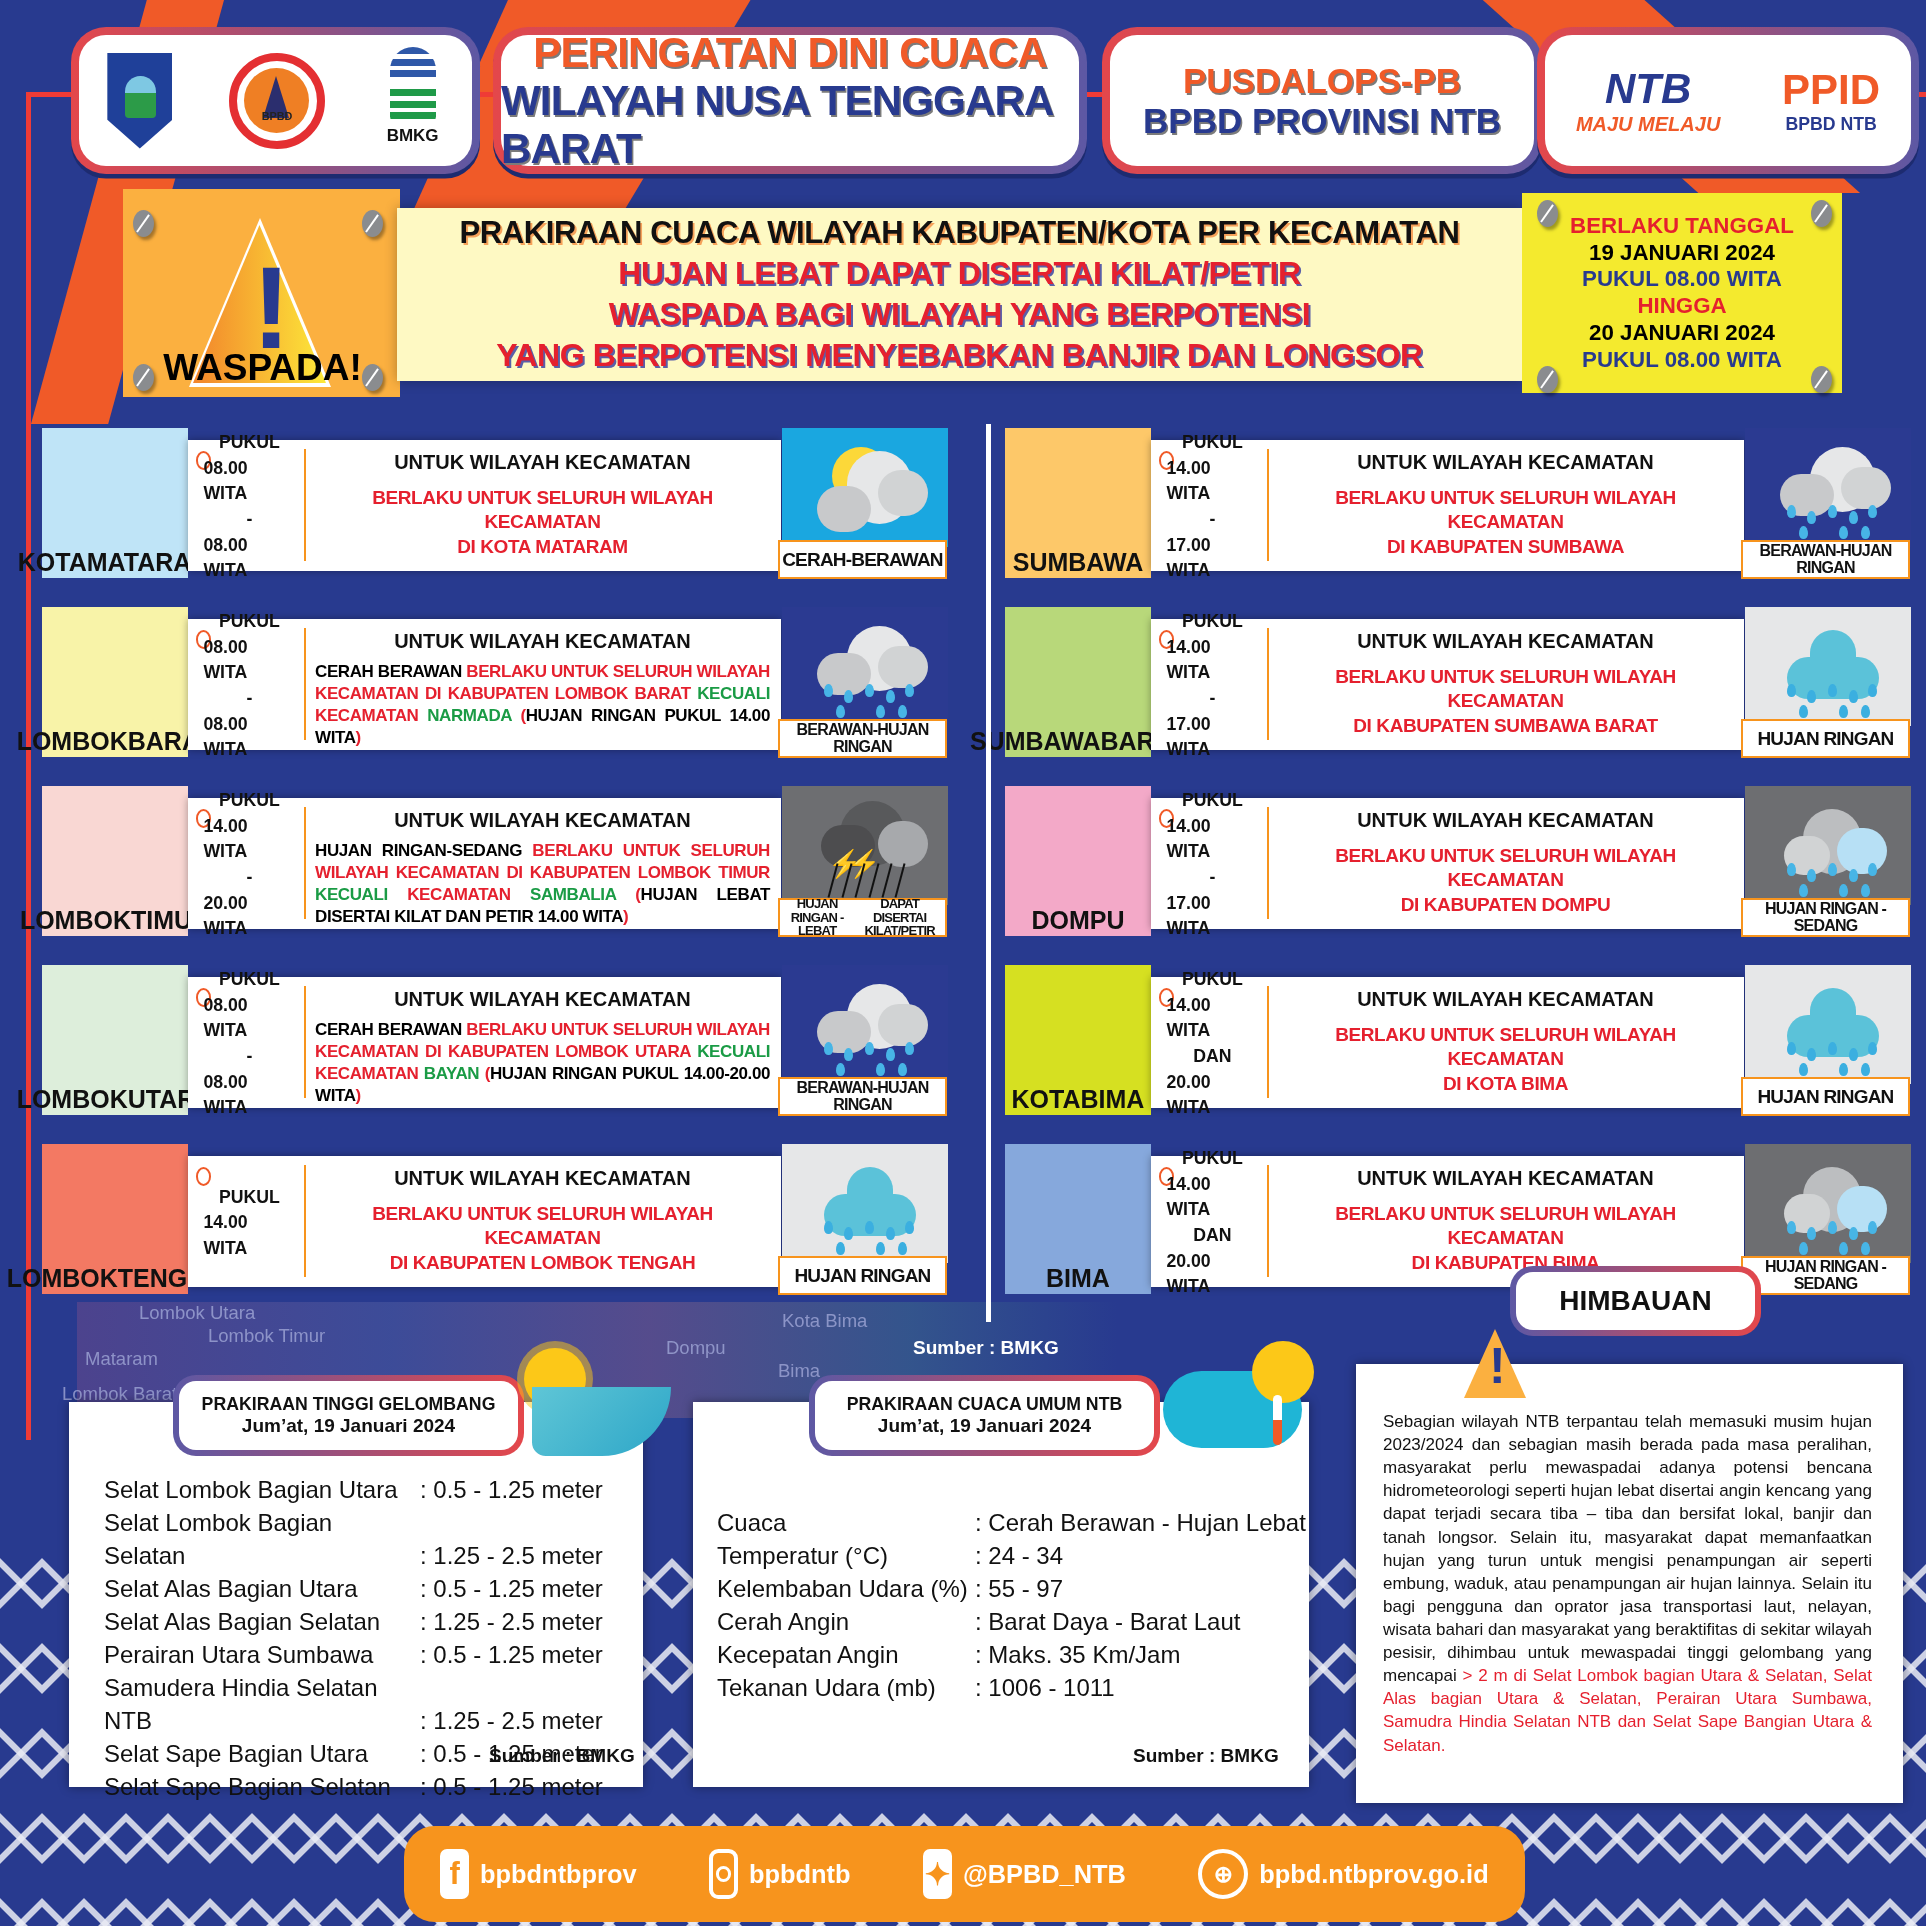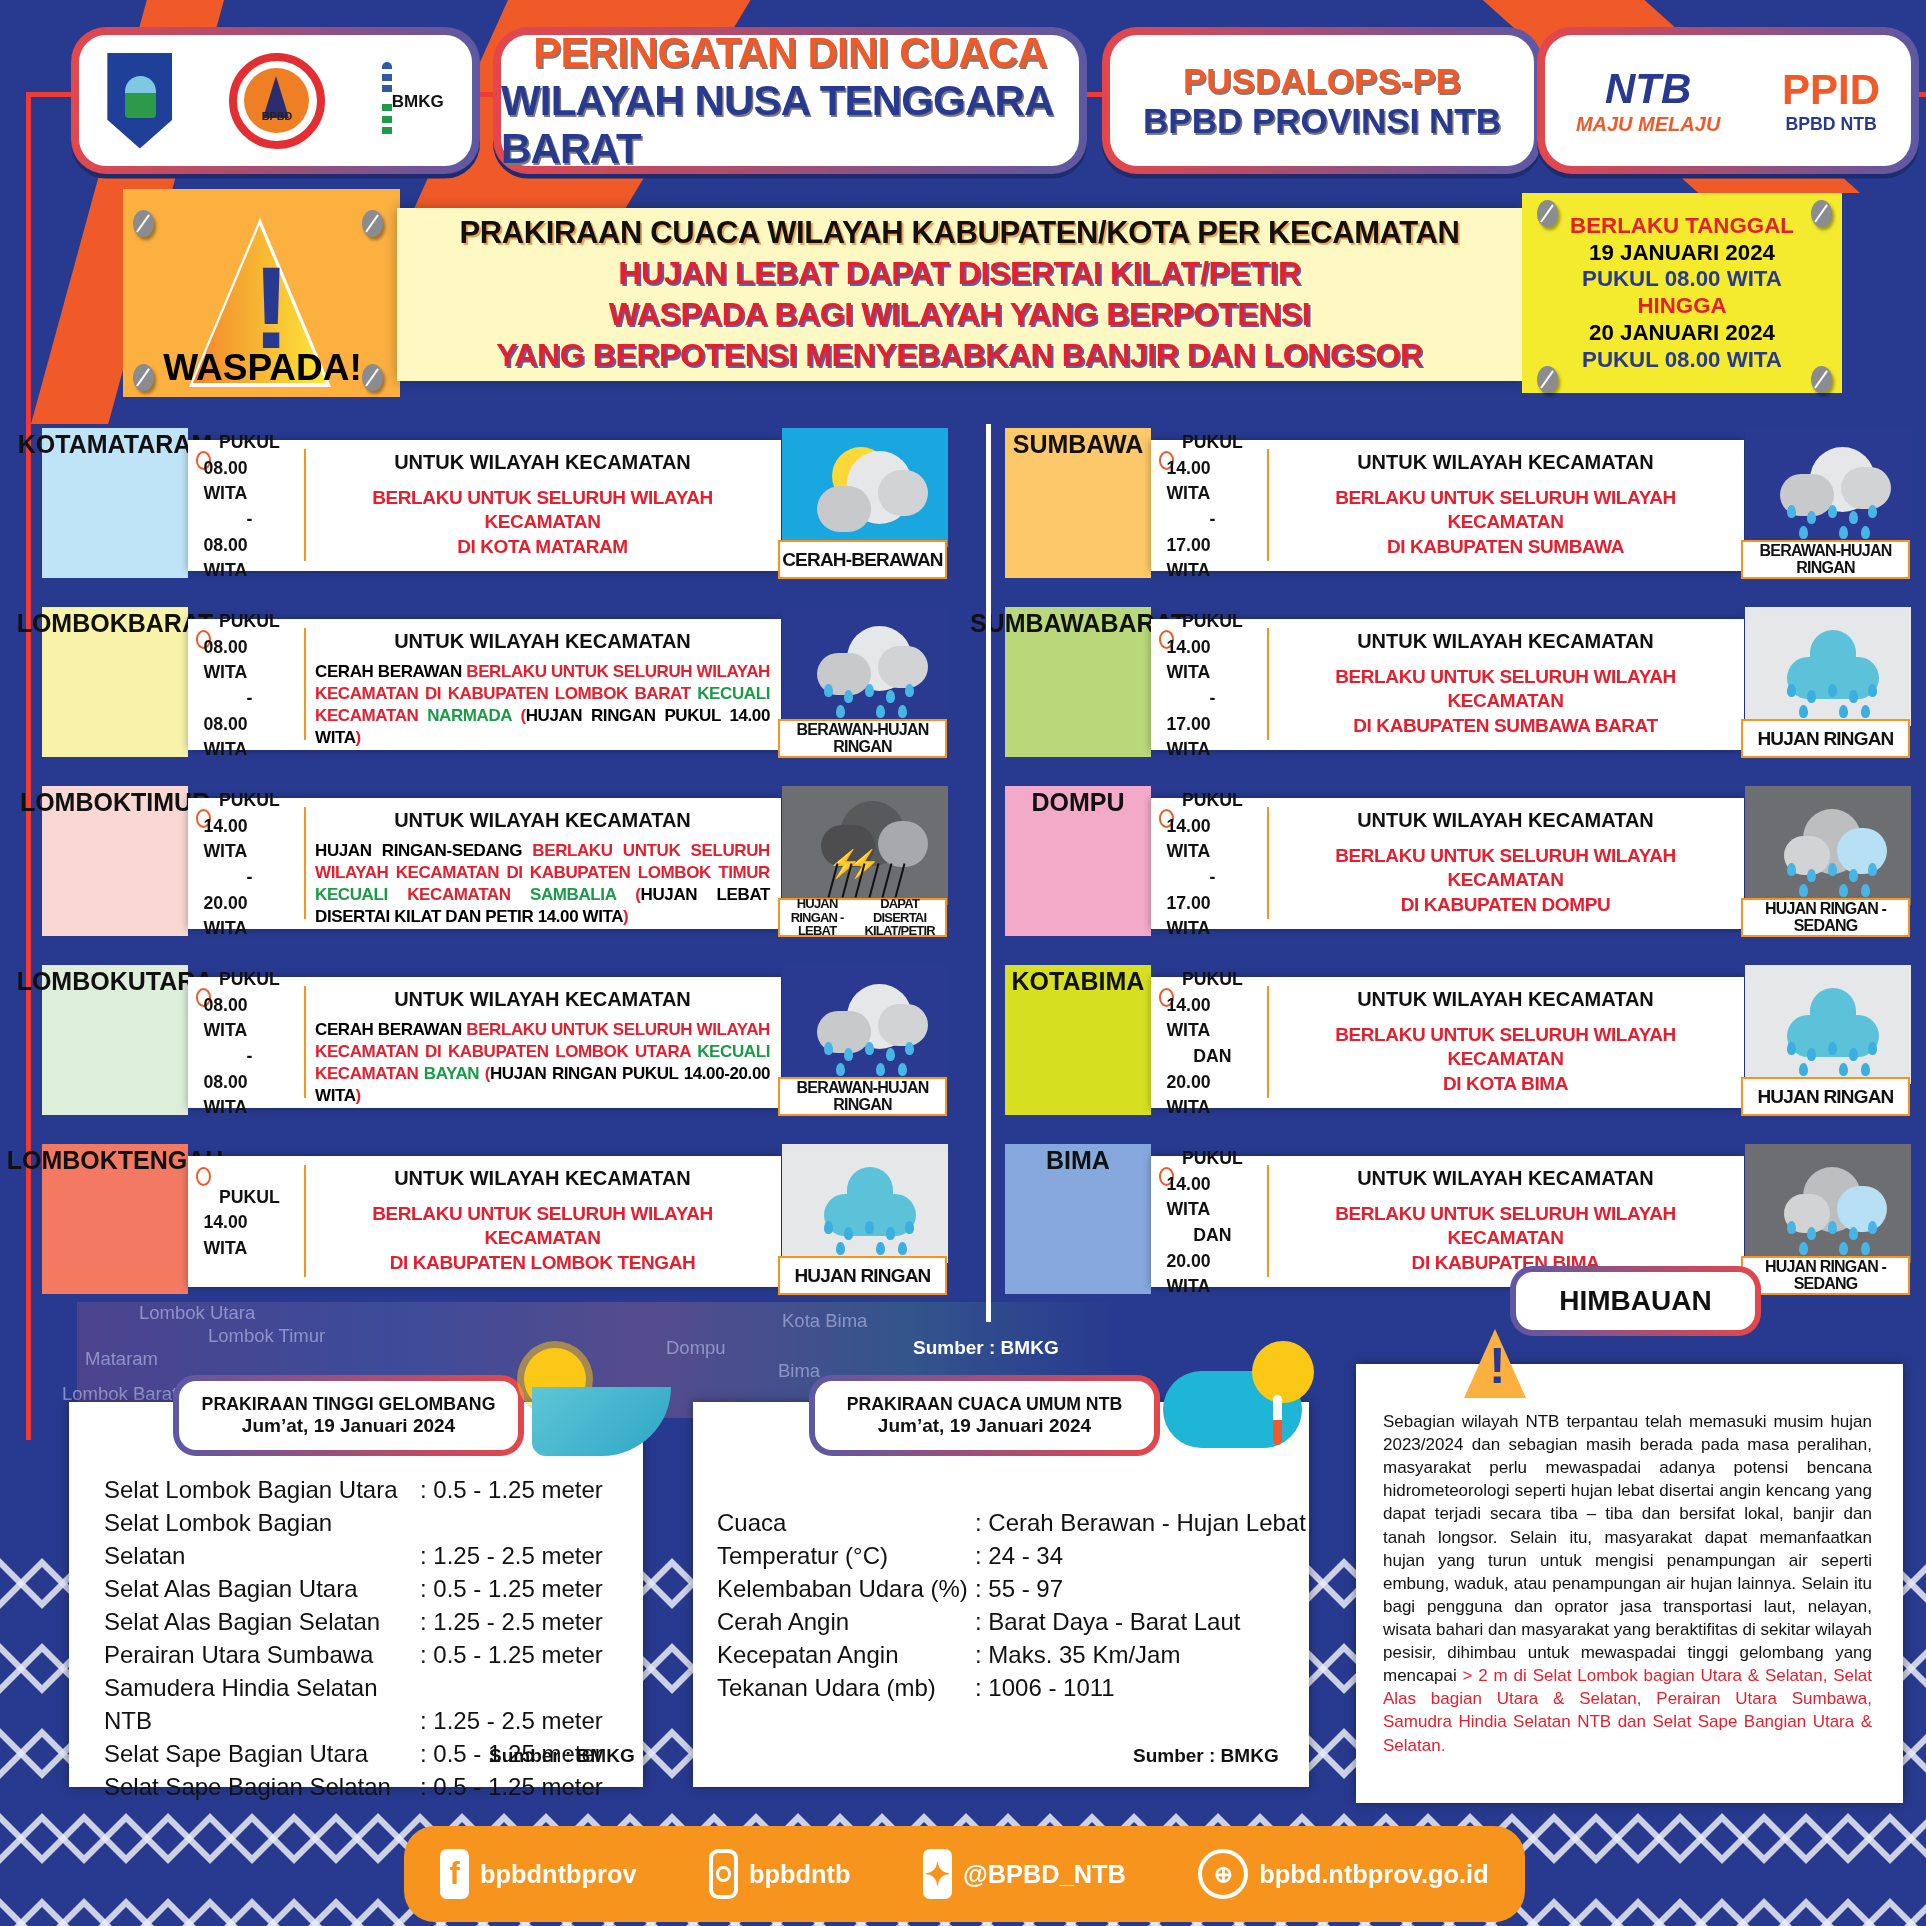--- a/index.html
+++ b/index.html
@@ -38,21 +38,21 @@
   .logo-shield { width:65px; height:96px; background:#1f4099; clip-path:polygon(0 0,100% 0,100% 70%,50% 100%,0 70%);
                  position:relative; }
   .logo-shield::after { content:""; position:absolute; left:17.3px; top:23px; width:31px; height:42px;
                  background:linear-gradient(#7ec8e3 40%, #2c9b48 40%); border-radius:15.4px 15.4px 3.9px 3.9px; }
   .logo-bpbd { width:96px; height:96px; border-radius:50%; background:#fff; border:8.5px solid #e42f32;
                display:flex; align-items:center; justify-content:center; position:relative; box-sizing:border-box; }
   .logo-bpbd .inner { width:65px; height:65px; border-radius:50%; background:#ef7f24; position:relative; }
   .logo-bpbd .tri { position:absolute; left:19px; top:7.7px; width:0; height:0; border-left:13.5px solid transparent;
                     border-right:13.5px solid transparent; border-bottom:42px solid #2b2e6e; }
   .logo-bpbd .lbl { position:absolute; bottom:10.8px; width:100%; text-align:center; font-size:10.8px; color:#222; font-weight:bold; }
-  .logo-bmkg { width:62px; height:108px; display:flex; align-items:center; }
+  .logo-bmkg { width:62px; height:108px; display:flex; flex-direction:column; align-items:center; }
   .bmkg-mark { width:46px; height:77px; background:
       repeating-linear-gradient(#2f58a8 0 7px, #fff 7px 11.6px) top/100% 45% no-repeat,
       repeating-linear-gradient(#1f9a48 0 7px, #fff 7px 11.6px) bottom/100% 45% no-repeat; border-radius:23px 23px 7.7px 7.7px; }
   .bmkg-lbl { font-size:17px; font-weight:bold; color:#111; margin-top:2.3px; }
 
   
   .warn-orange { position:absolute; left:123px; top:189px; width:277px; height:208px; background:#fbb040; }
   .warn-white { position:absolute; left:397px; top:208px; width:1125px; height:173px; background:#fef9c3;
                 box-shadow:0 0 11.6px rgba(0,0,0,.3); display:flex; flex-direction:column; align-items:center; justify-content:center; }
   .warn-yellow { position:absolute; left:1522px; top:193px; width:320px; height:200px; background:#f4ea2e;
@@ -66,21 +66,21 @@
                  background:linear-gradient(90deg,#f2842b,#fde93a); clip-path:polygon(50% 0,100% 100%,0 100%); }
   .warn-excl { position:absolute; left:252px; top:250px; font-size:116px; color:#283a8f; font-weight:bold; line-height:1; }
   .warn-lbl { position:absolute; left:116px; top:347px; width:293px; text-align:center; font-size:37px; font-weight:bold; color:#000; }
   .wl1 { font-size:31px; font-weight:bold; color:#111; text-shadow:1.9px 1.9px 0 #f6a25b; letter-spacing:-0.4px; }
   .wl2 { font-size:32px; font-weight:bold; color:#e5202e; text-shadow:1.9px 2.3px 0 #5a5fa8; letter-spacing:-0.4px; margin-top:3.9px; }
   .yl { font-size:22.3px; font-weight:bold; line-height:1.2; text-align:center; }
   .red { color:#e5202e; } .blk { color:#000; } .navy { color:#283a8f; } .grn { color:#1a9b45; }
 
   
   .row { position:absolute; height:150px; }
-  .row .lbl { position:absolute; left:0; top:0; width:146px; height:150px; display:flex; align-items:flex-start; justify-content:center;
+  .row .lbl { position:absolute; left:0; top:0; width:146px; height:150px; display:flex; align-items:flex-end; justify-content:center;
               text-align:center; font-size:25px; font-weight:bold; color:#111; line-height:1.3; }
   .row .card { position:absolute; left:146px; top:11.6px; width:593px; height:131px; background:#fff; box-shadow:0 0 7.7px rgba(0,0,0,.35); }
   .row .clock { position:absolute; left:7.7px; top:11.6px; width:15.4px; height:19px; border:2.3px solid #f05a28; border-radius:50%; box-sizing:border-box; }
   .row .time { position:absolute; left:15.4px; top:15.4px; width:92px; height:104px; display:flex; flex-direction:column;
                align-items:center; justify-content:center; font-size:17.7px; font-weight:bold; color:#111; line-height:1.45; }
   .row .vline { position:absolute; left:116px; top:9.6px; width:2.3px; height:112px; background:#f7941d; }
   .row .body { position:absolute; left:127px; top:7.7px; width:455px; height:116px; }
   .row .heading { text-align:center; font-size:20px; font-weight:bold; color:#111; margin-top:3.9px; }
   .row .desc { font-size:19px; font-weight:bold; line-height:1.3; margin-top:11.6px; text-align:center; letter-spacing:-0.4px; }
   .row .desc.just { text-align:justify; text-align-last:left; font-size:17px; margin-top:7.7px; }

